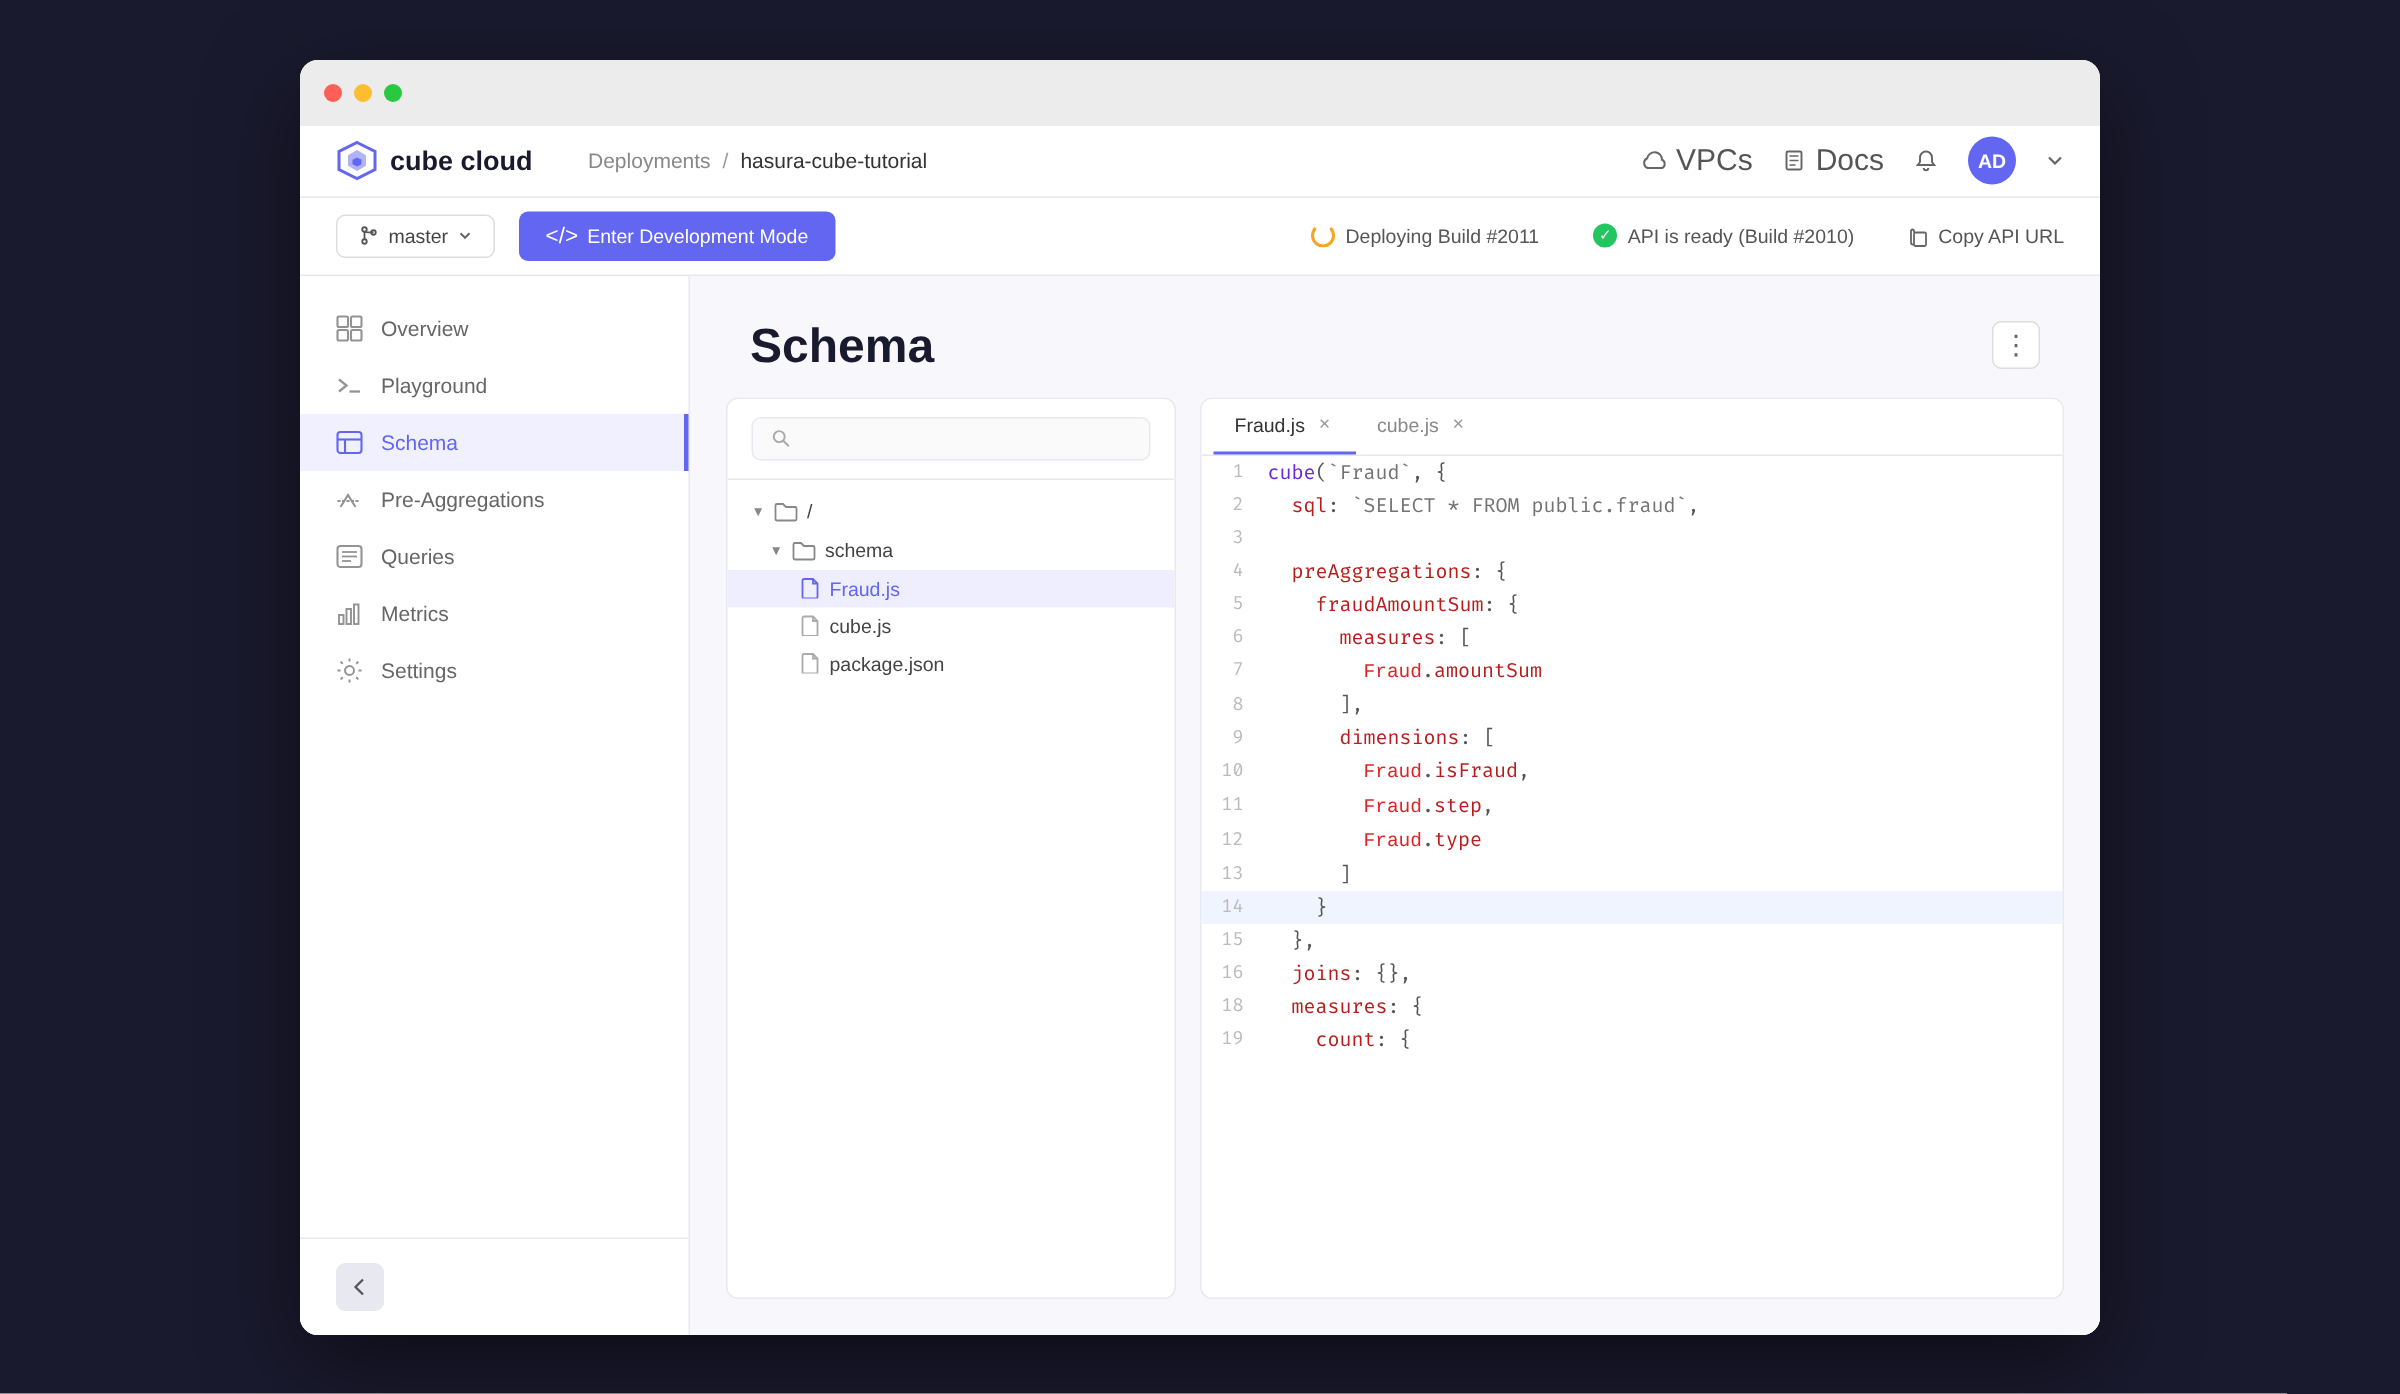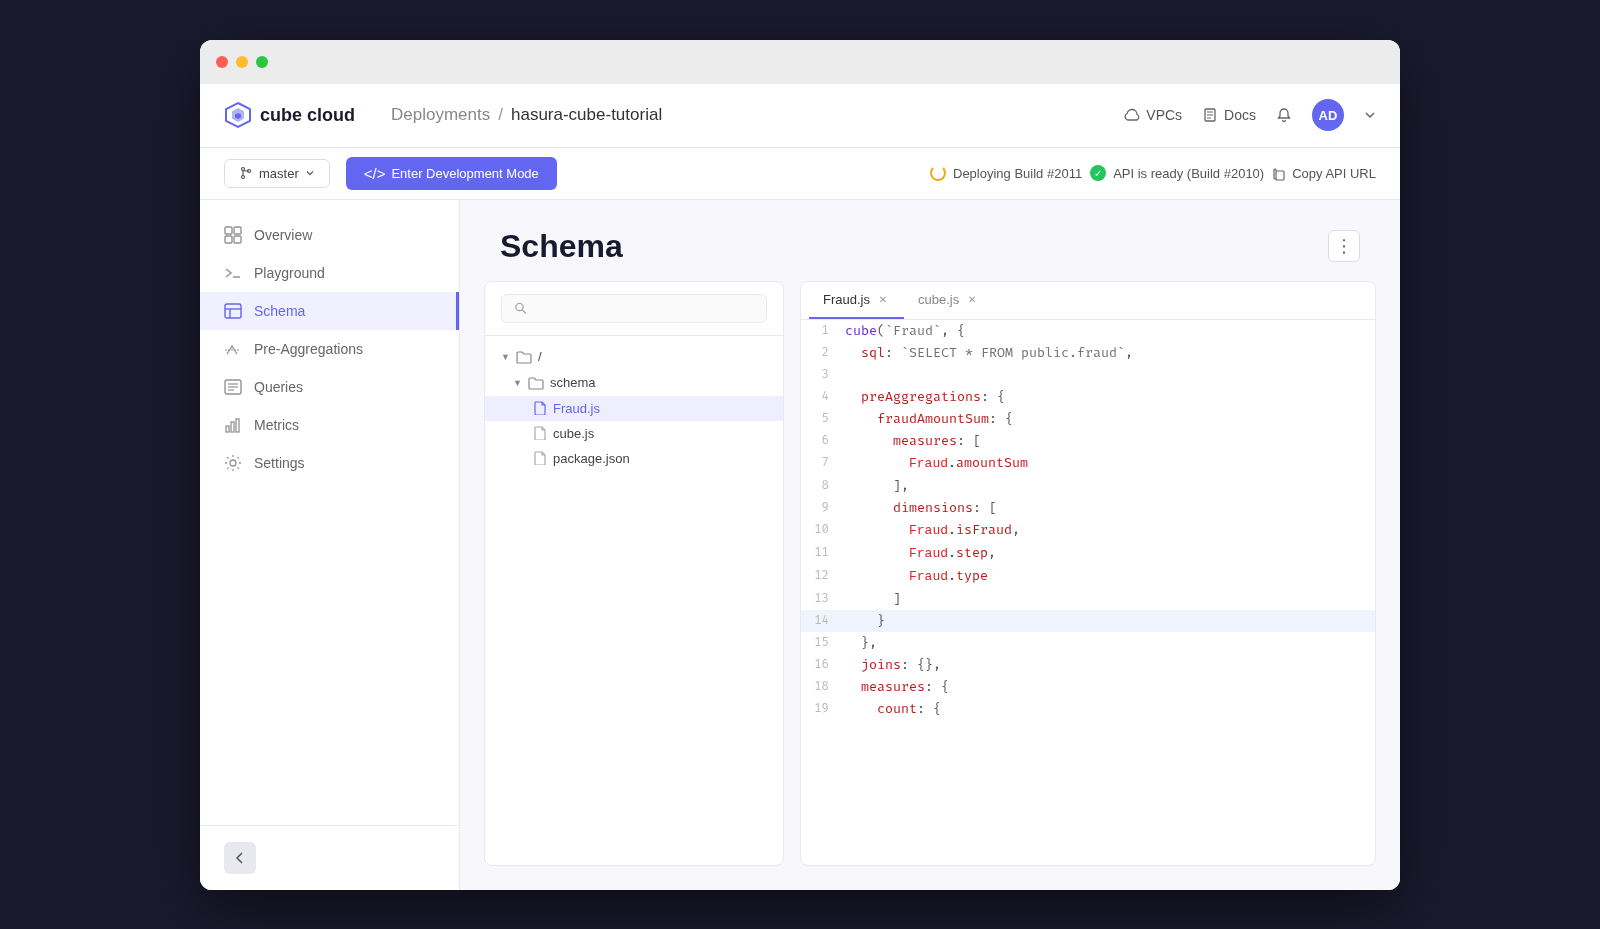--- a/index.html
+++ b/index.html
@@ -41,60 +41,60 @@
       display: flex;
       flex-direction: column;
       flex: 1;
       overflow: hidden;
       background: #fff;
     }
 
     
     .topnav {
       background: #fff;
-      height: 64px;
+      height: 48px;
       display: flex;
       align-items: center;
       padding: 0 24px;
       border-bottom: 1px solid #e8e8f0;
       flex-shrink: 0;
-      gap: 28px;
+      gap: 0;
     }
     .logo {
       display: flex;
       align-items: center;
       gap: 8px;
       font-size: 18px;
       font-weight: 600;
       color: #1a1a2e;
     }
     .logo-icon {
       width: 28px; height: 28px;
     }
     .breadcrumb {
       display: flex;
       align-items: flex-start;
       gap: 8px;
-      font-size: 17px;
+      font-size: 14px;
       color: #666;
-      margin-left: 8px;
+      margin-left: 37px;
     }
     .breadcrumb-sep { color: #999; }
     .breadcrumb-current { color: #333; font-weight: 500; }
     .topnav-right {
       margin-left: auto;
       display: flex;
       align-items: center;
       gap: 20px;
     }
     .topnav-btn {
       display: flex;
       align-items: center;
       gap: 6px;
-      font-size: 14px;
+      font-size: 20px;
       color: #555;
       cursor: pointer;
       background: none;
       border: none;
     }
     .avatar {
       width: 32px; height: 32px;
       background: #6366f1;
       border-radius: 50%;
       display: flex; align-items: center; justify-content: center;
@@ -132,21 +132,21 @@
       border-radius: 6px;
       color: #fff;
       font-size: 13px;
       font-weight: 500;
       cursor: pointer;
     }
     .status-items {
       margin-left: auto;
       display: flex;
       align-items: flex-end;
-      gap: 8px;
+      gap: 36px;
     }
     .status-item {
       display: flex; align-items: center; gap: 7px;
       font-size: 13px;
       color: #555;
     }
     .status-dot-loading {
       width: 16px; height: 16px;
       border: 2px solid #f5a623;
       border-top-color: transparent;

